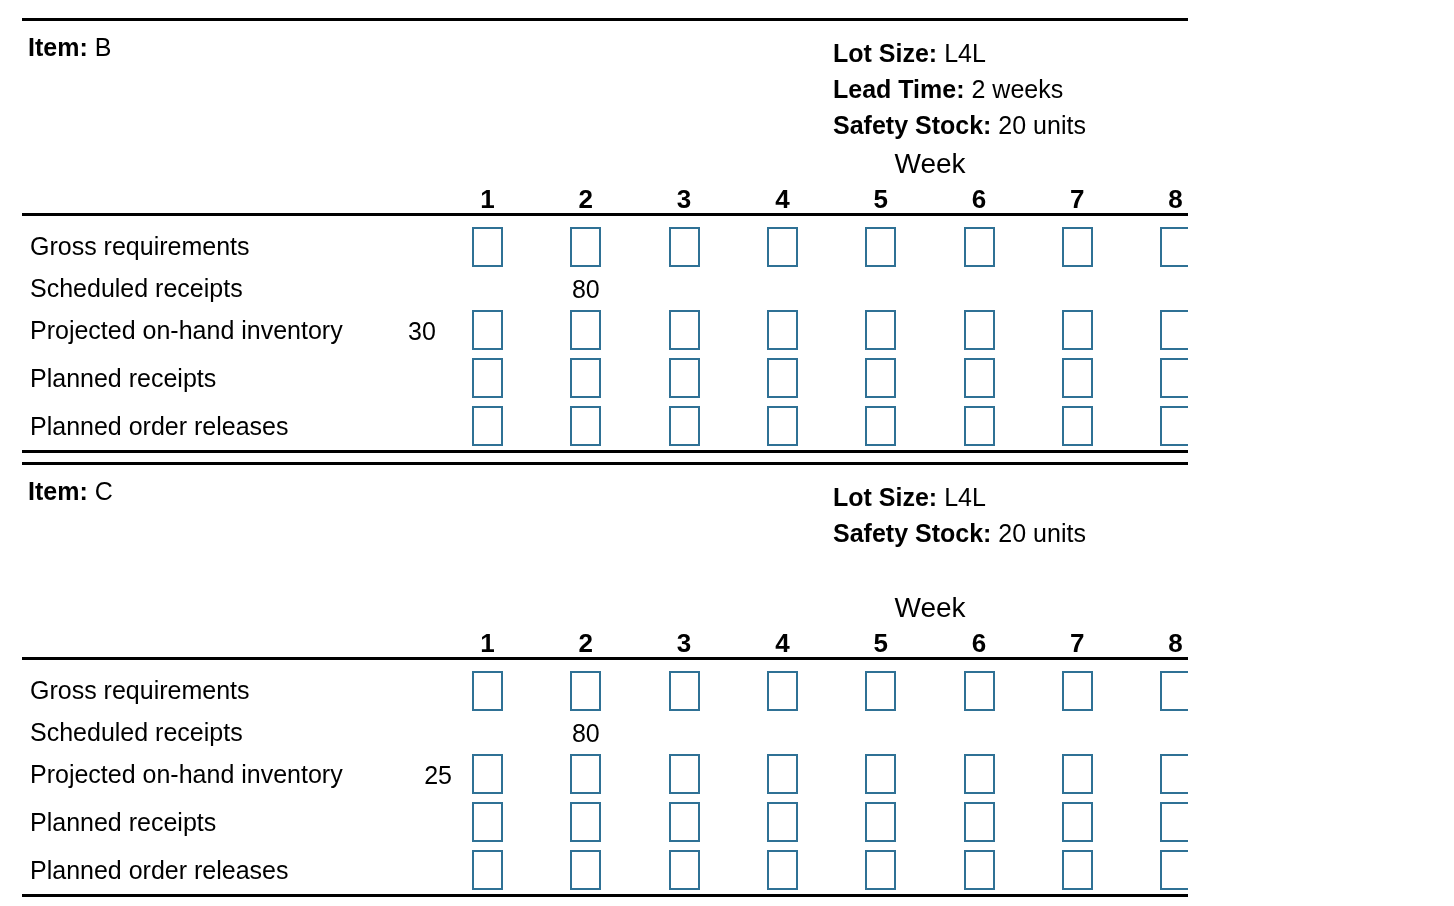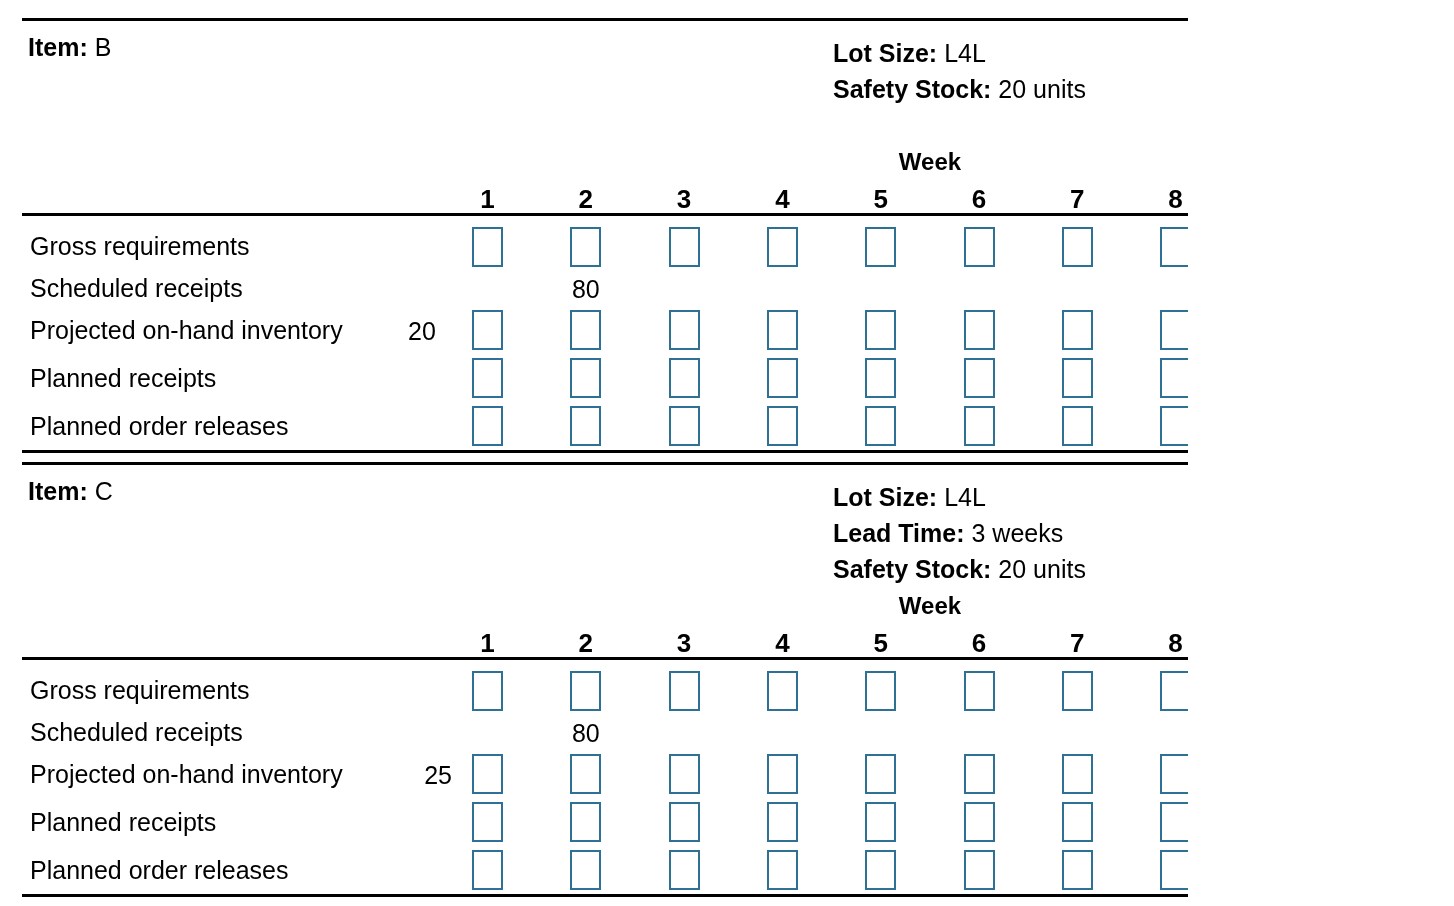--- a/index.html
+++ b/index.html
@@ -54,22 +54,22 @@
     white-space: nowrap;
   }
   .meta-right .meta-line { display: block; }
   .k { font-weight: bold; }
   .v { font-weight: normal; }
 
   .week-title {
     position: absolute;
     width: 160px;
     text-align: center;
-    font-size: 24px;
-    font-weight: bold;
+    font-size: 28px;
+    font-weight: normal;
     line-height: 1;
   }
 
   
   .week-num {
     position: absolute;
     width: 60px;
     text-align: center;
     font-size: 26px;
     font-weight: bold;
@@ -116,20 +116,21 @@
 </head>
 <body>
 
 <div class="page">
 
 <div class="mrp-block" style="top: 0px;">
       <div class="rule" style="top: 18px;"></div>
       <div class="meta-left" style="top: 35px;"><span class="k">Item:</span> <span class="v">B</span></div>
       <div class="meta-right" style="top: 35px;">
         <span class="meta-line"><span class="k">Lot Size:</span> <span class="v">L4L</span></span>
+        <span class="meta-line"><span class="k">Lead Time:</span> <span class="v">2 weeks</span></span>
         <span class="meta-line"><span class="k">Safety Stock:</span> <span class="v">20 units</span></span>
       </div>
       <div class="week-title" style="top: 150px; left: 850px;">Week</div>
       <div class="week-num" style="top: 186px; left: 457.5px;">1</div>
       <div class="week-num" style="top: 186px; left: 555.8px;">2</div>
       <div class="week-num" style="top: 186px; left: 654.1px;">3</div>
       <div class="week-num" style="top: 186px; left: 752.4px;">4</div>
       <div class="week-num" style="top: 186px; left: 850.7px;">5</div>
       <div class="week-num" style="top: 186px; left: 949px;">6</div>
       <div class="week-num" style="top: 186px; left: 1047.3px;">7</div>
@@ -144,21 +145,21 @@
       <div class="cell-box" style="left: 766.9px; top: 227px; width: 27px; height: 36px;"></div>
       <div class="cell-box" style="left: 865.2px; top: 227px; width: 27px; height: 36px;"></div>
       <div class="cell-box" style="left: 963.5px; top: 227px; width: 27px; height: 36px;"></div>
       <div class="cell-box" style="left: 1061.8px; top: 227px; width: 27px; height: 36px;"></div>
       <div class="cell-box" style="left: 1160.1px; top: 227px; width: 27px; height: 36px;"></div>
       <div class="cell-box" style="left: 1258.4px; top: 227px; width: 27px; height: 36px;"></div>
       <div class="cell-box" style="left: 1356.7px; top: 227px; width: 27px; height: 36px;"></div>
       <div class="row-label" style="top: 276px;">Scheduled receipts</div>
       <div class="cell-value" style="top: 277px; left: 555.8px;">80</div>
       <div class="row-label" style="top: 318px;">Projected on-hand inventory</div>
-      <div class="onhand-initial" style="top: 319px; left: 392px;">20</div>
+      <div class="onhand-initial" style="top: 319px; left: 392px;">30</div>
       <div class="cell-box" style="left: 472px; top: 310px; width: 27px; height: 36px;"></div>
       <div class="cell-box" style="left: 570.3px; top: 310px; width: 27px; height: 36px;"></div>
       <div class="cell-box" style="left: 668.6px; top: 310px; width: 27px; height: 36px;"></div>
       <div class="cell-box" style="left: 766.9px; top: 310px; width: 27px; height: 36px;"></div>
       <div class="cell-box" style="left: 865.2px; top: 310px; width: 27px; height: 36px;"></div>
       <div class="cell-box" style="left: 963.5px; top: 310px; width: 27px; height: 36px;"></div>
       <div class="cell-box" style="left: 1061.8px; top: 310px; width: 27px; height: 36px;"></div>
       <div class="cell-box" style="left: 1160.1px; top: 310px; width: 27px; height: 36px;"></div>
       <div class="cell-box" style="left: 1258.4px; top: 310px; width: 27px; height: 36px;"></div>
       <div class="cell-box" style="left: 1356.7px; top: 310px; width: 27px; height: 36px;"></div>
@@ -184,21 +185,20 @@
       <div class="cell-box" style="left: 1160.1px; top: 406px; width: 27px; height: 36px;"></div>
       <div class="cell-box" style="left: 1258.4px; top: 406px; width: 27px; height: 36px;"></div>
       <div class="cell-box" style="left: 1356.7px; top: 406px; width: 27px; height: 36px;"></div>
       <div class="rule" style="top: 450px;"></div>
     </div>
     <div class="mrp-block" style="top: 0px;">
       <div class="rule" style="top: 462px;"></div>
       <div class="meta-left" style="top: 479px;"><span class="k">Item:</span> <span class="v">C</span></div>
       <div class="meta-right" style="top: 479px;">
         <span class="meta-line"><span class="k">Lot Size:</span> <span class="v">L4L</span></span>
-        <span class="meta-line"><span class="k">Lead Time:</span> <span class="v">3 weeks</span></span>
         <span class="meta-line"><span class="k">Safety Stock:</span> <span class="v">20 units</span></span>
       </div>
       <div class="week-title" style="top: 594px; left: 850px;">Week</div>
       <div class="week-num" style="top: 630px; left: 457.5px;">1</div>
       <div class="week-num" style="top: 630px; left: 555.8px;">2</div>
       <div class="week-num" style="top: 630px; left: 654.1px;">3</div>
       <div class="week-num" style="top: 630px; left: 752.4px;">4</div>
       <div class="week-num" style="top: 630px; left: 850.7px;">5</div>
       <div class="week-num" style="top: 630px; left: 949px;">6</div>
       <div class="week-num" style="top: 630px; left: 1047.3px;">7</div>

